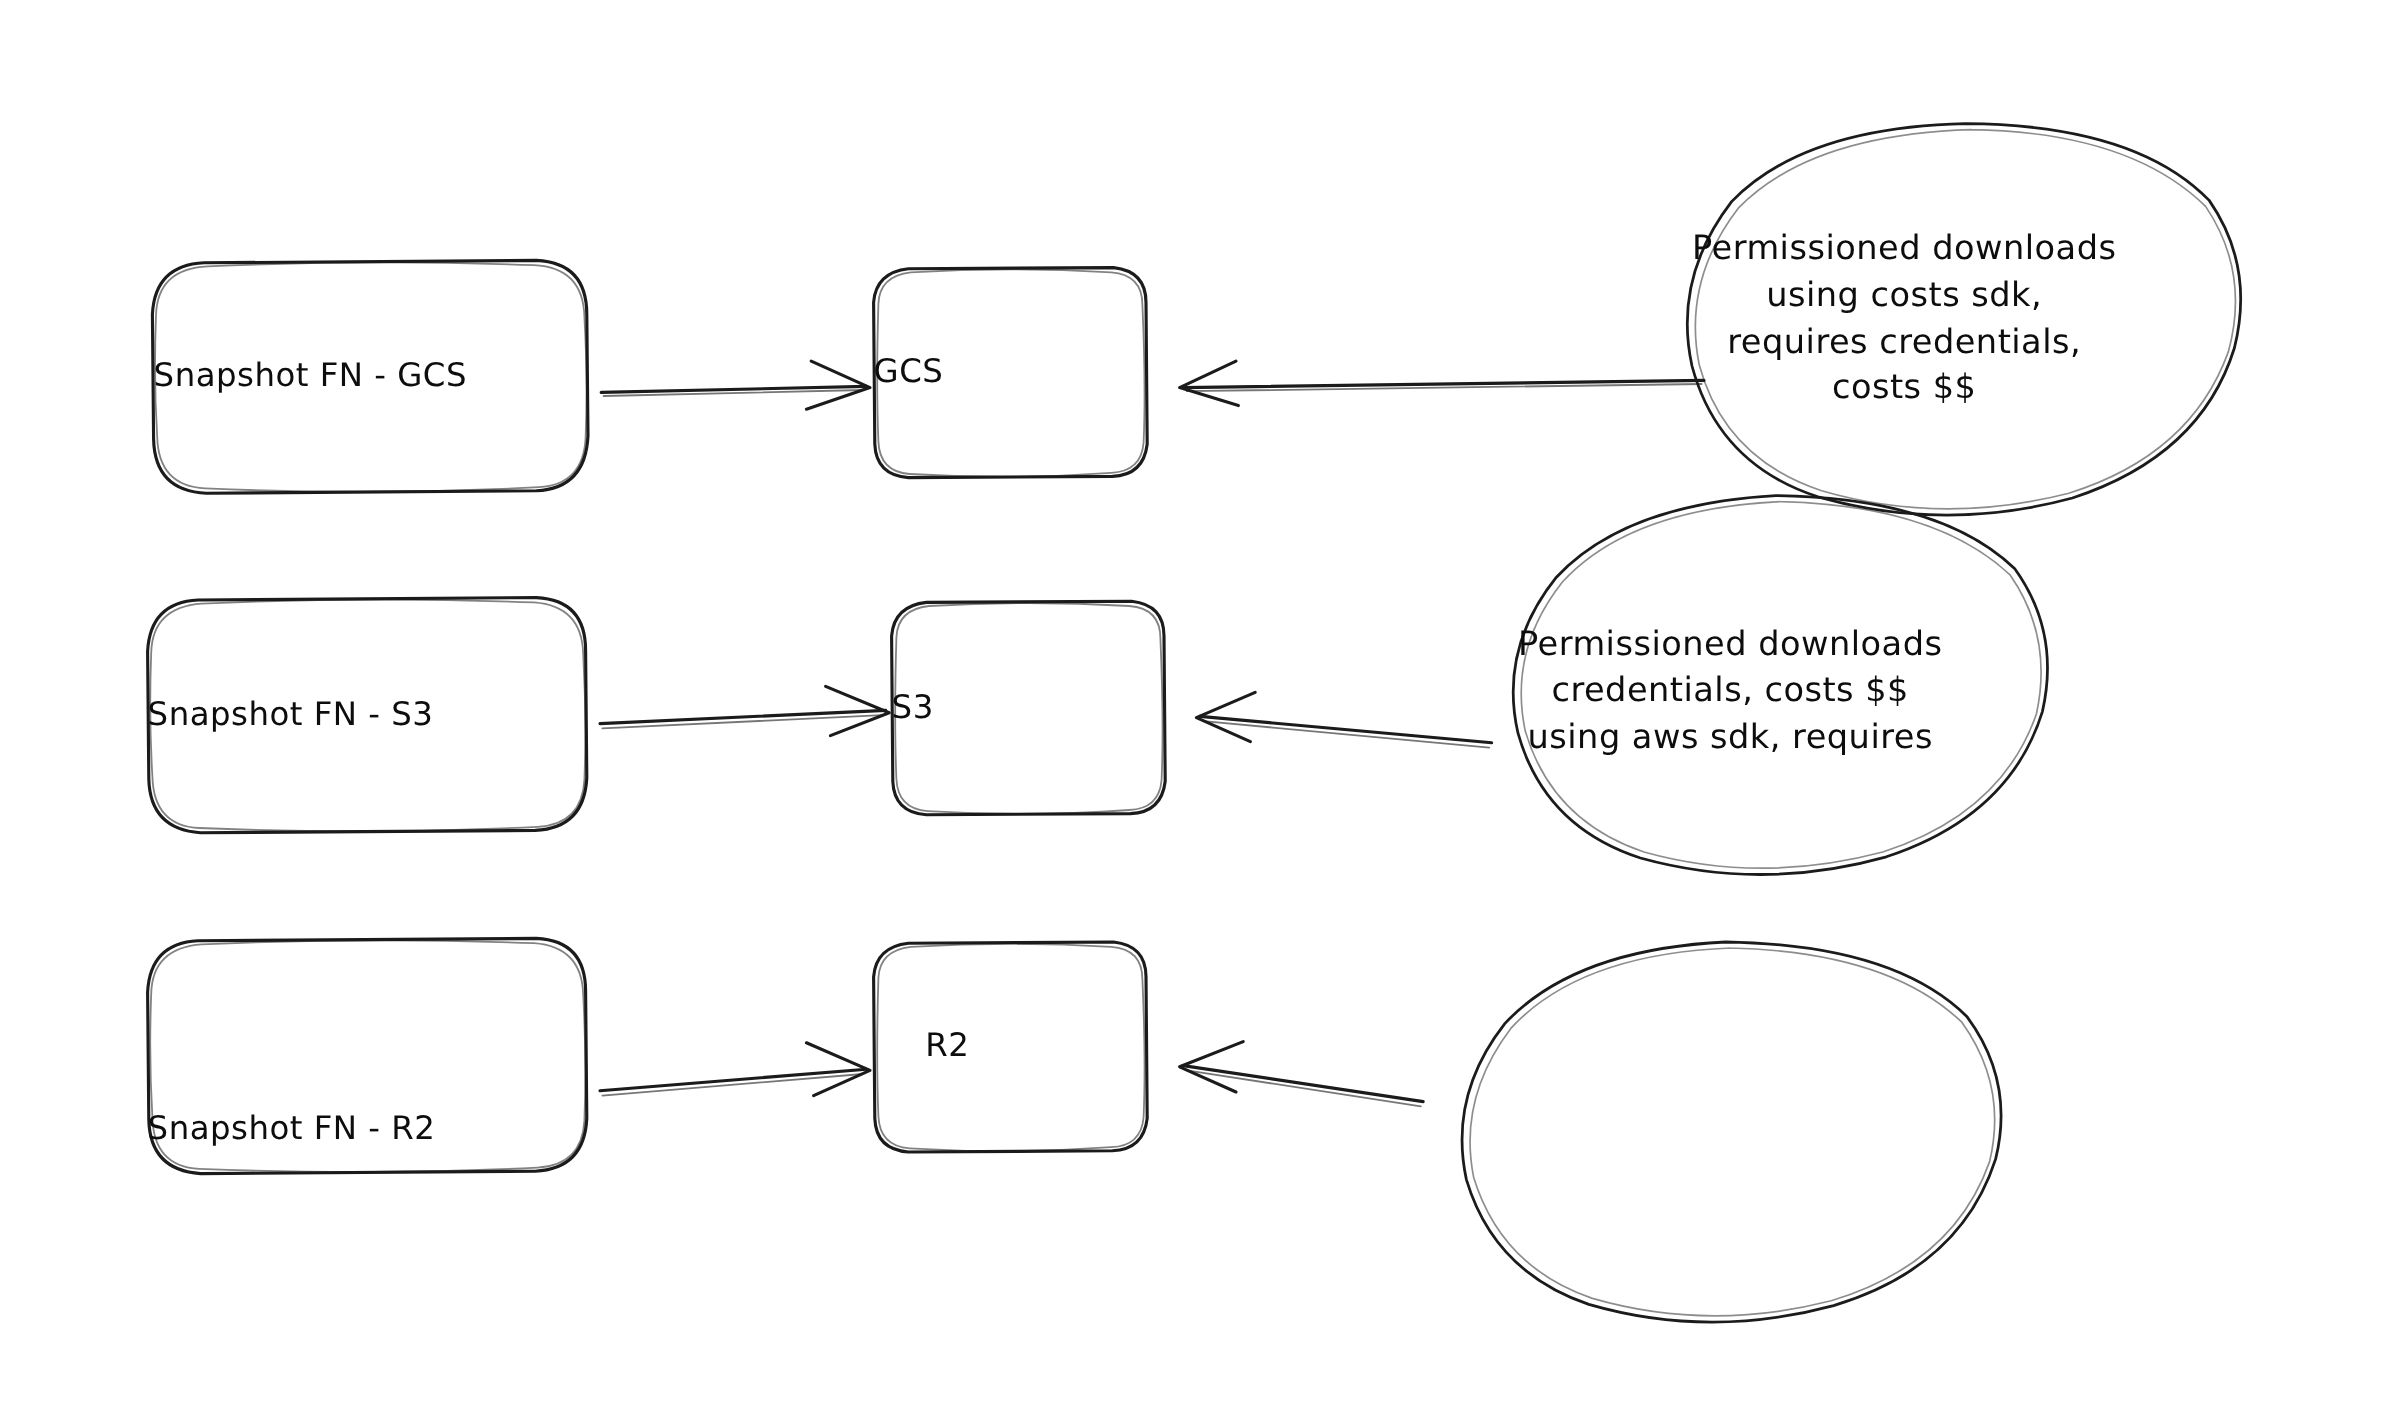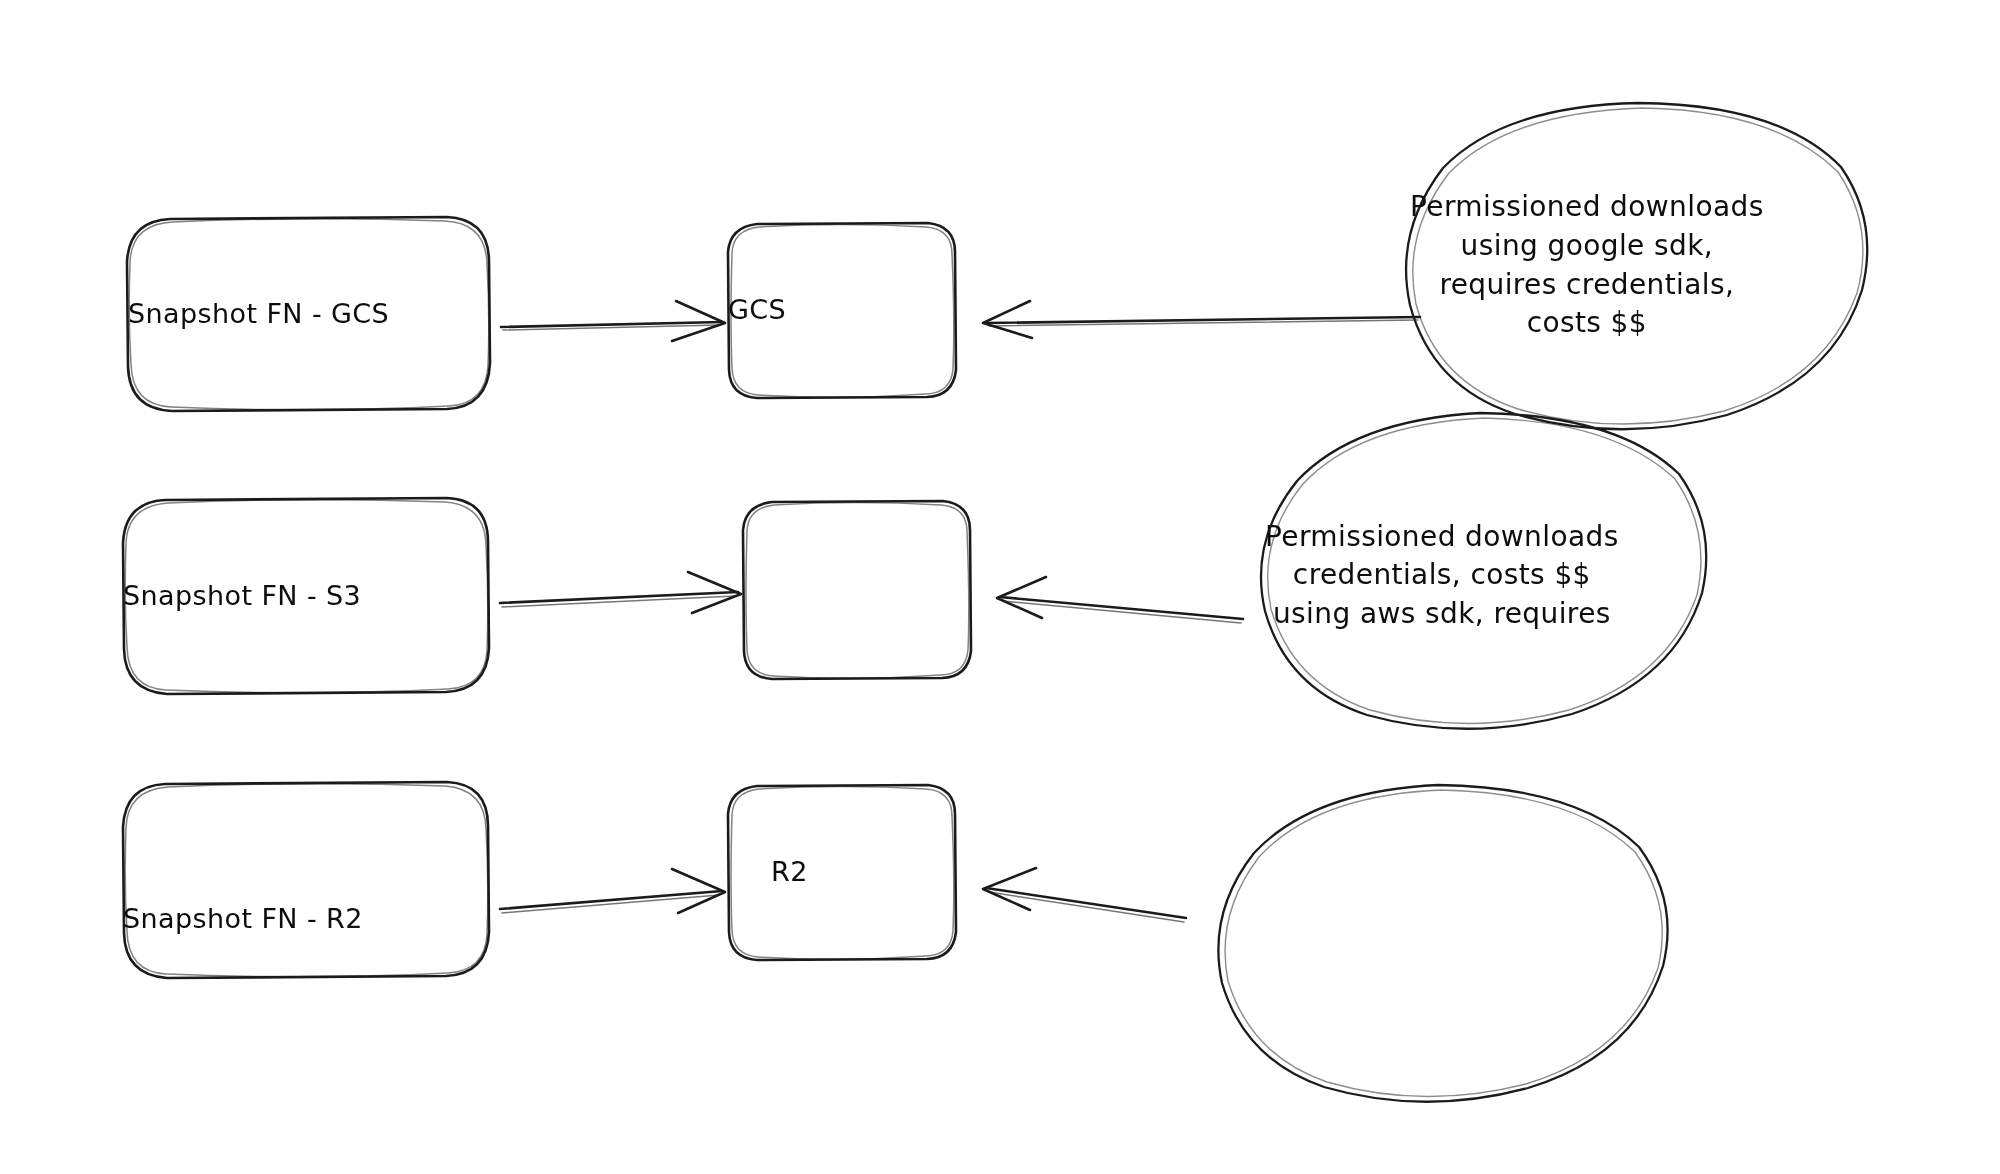--- a/index.html
+++ b/index.html
@@ -137,31 +137,32 @@
       <path class="stroke ellipse-shape" d="M1438 785 Q1578 787 1639 847 Q1679 901 1663 966 Q1634 1056 1528 1088 Q1424 1116 1324 1087 Q1245 1060 1222 983 Q1207 913 1254 853 Q1312 791 1438 785 Z"></path>
       <path class="stroke ellipse-shape-b" d="M1442 790 Q1574 793 1635 852 Q1673 905 1658 968 Q1628 1053 1526 1084 Q1424 1110 1327 1082 Q1251 1056 1228 981 Q1215 915 1259 857 Q1316 795 1442 790"></path>
     </g>
   </svg>
 
   <div class="label node-label" style="left:128px; top:218px; width:430px; height:193px;">Snapshot FN - GCS</div>
   <div class="label node-label-sm" style="left:728px; top:223px; width:228px; height:175px;">GCS</div>
   <div class="label note-label" style="left:1410px; top:103px; width:452px; height:325px;">
     <div>
       <span>Permissioned downloads</span>
-      <span>using google sdk,</span>
+      <span>using costs sdk,</span>
       <span>requires credentials,</span>
       <span>costs $$</span>
     </div>
   </div>
 
   <div class="label node-label" style="left:123px; top:498px; width:365px; height:196px;">Snapshot FN - S3</div>
+  <div class="label node-label-sm" style="left:743px; top:501px; width:228px; height:178px;">S3</div>
   <div class="label note-label" style="left:1265px; top:413px; width:450px; height:325px;">
     <div>
       <span>Permissioned downloads</span>
       <span>credentials, costs $$</span>
       <span>using aws sdk, requires</span>
     </div>
   </div>
 
-  <div class="label node-label" style="left:123px; top:798px; width:365px; height:242px;border-radius:10px;">Snapshot FN - R2</div>
+  <div class="label node-label" style="left:123px; top:820px; width:365px; height:242px;border-radius:10px;">Snapshot FN - R2</div>
   <div class="label node-label-sm" style="left:728px; top:785px; width:228px; height:175px;padding-left:43px;">R2</div>
 
 </div>
 
 </body></html>

